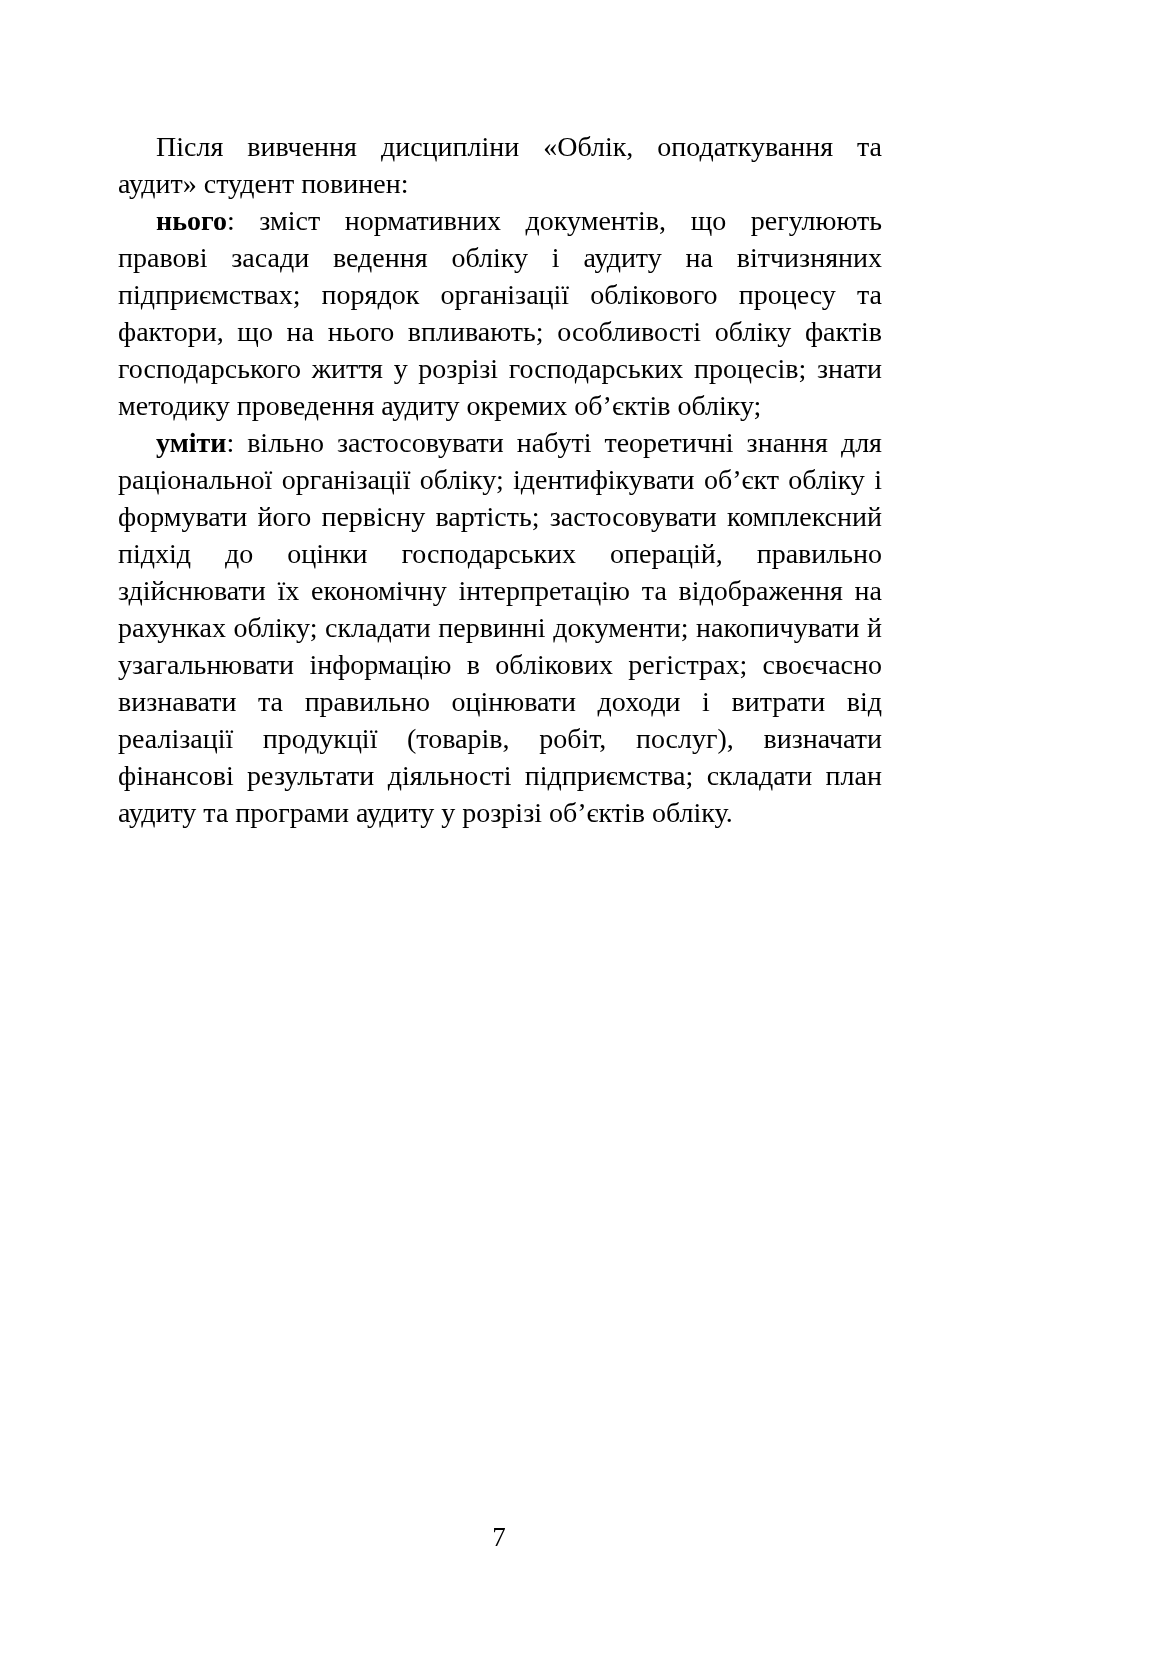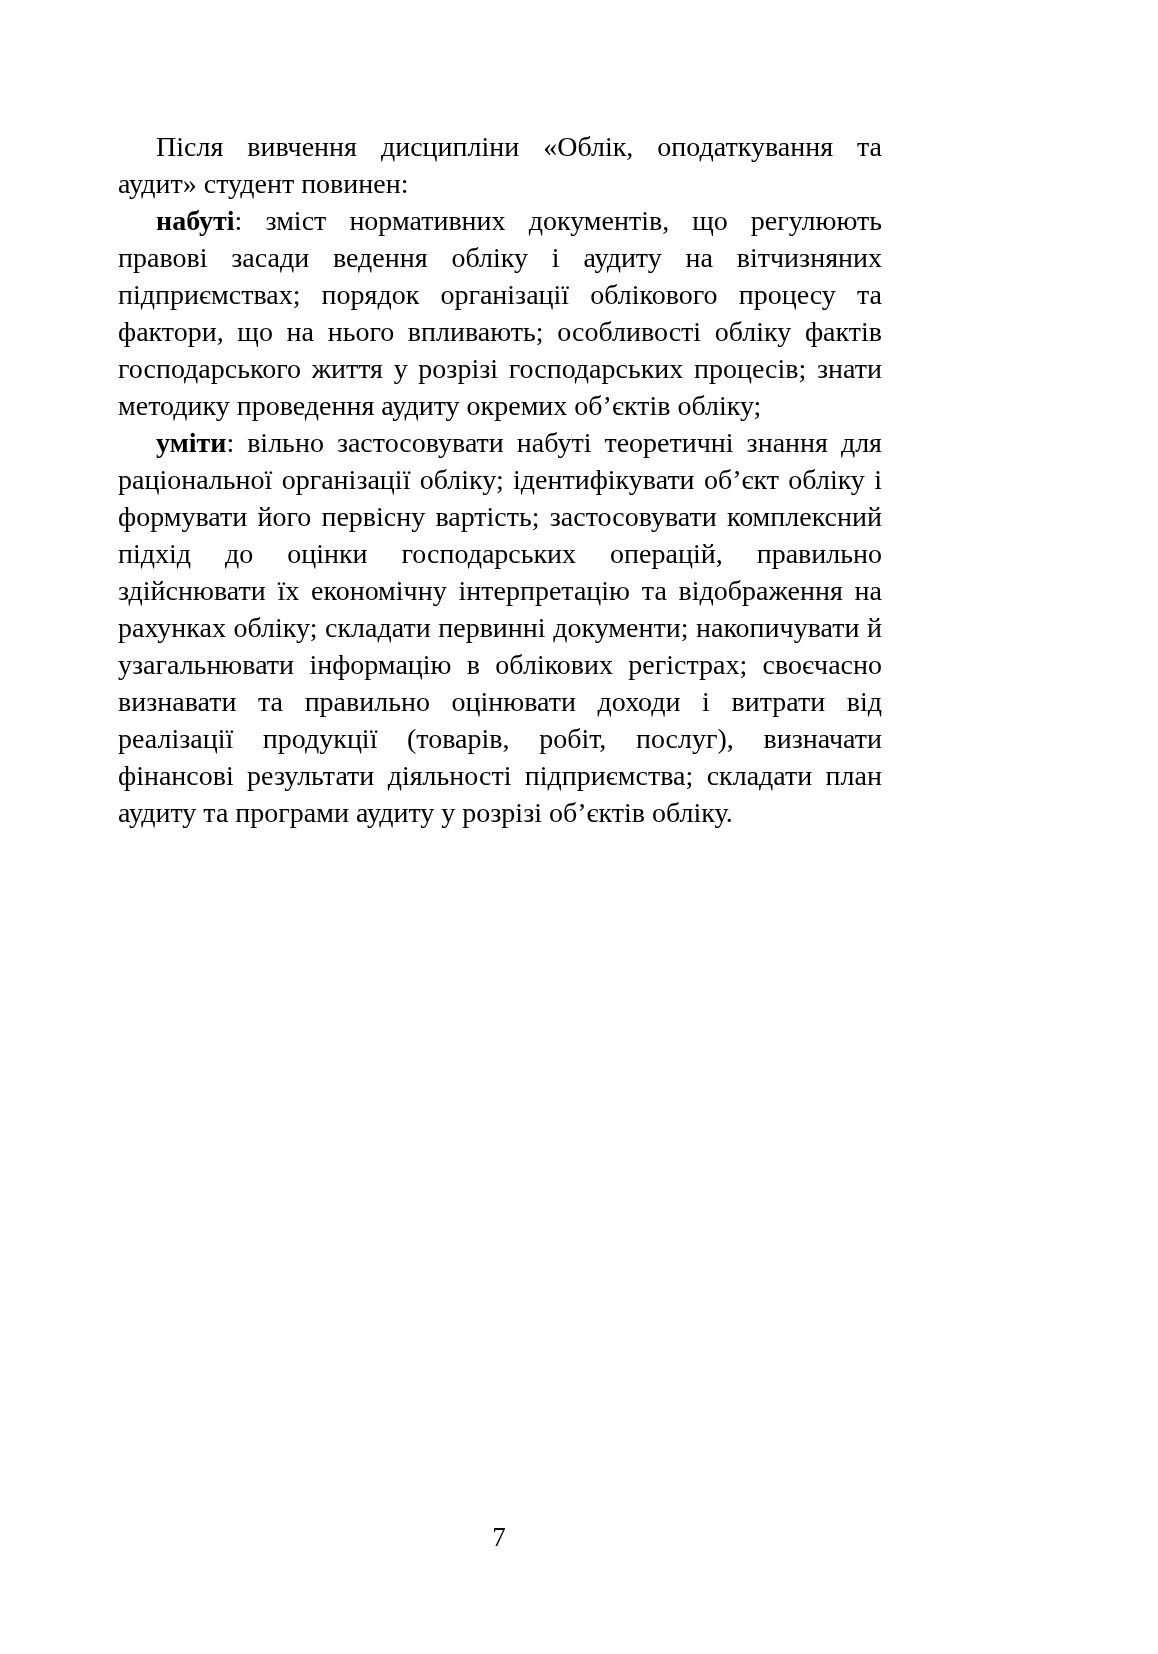--- a/index.html
+++ b/index.html
@@ -43,17 +43,17 @@
     font-size: 27px;
     line-height: 30px;
   }
 </style>
 </head>
 <body>
 
 <div class="page">
   <div class="text-block">
     <p><span>Після вивчення дисципліни «Облік, оподаткування та аудит» студент повинен:</span></p>
-    <p><span class="lead">набуті</span><span>: зміст нормативних документів, що регулюють правові засади ведення обліку і аудиту на вітчизняних підприємствах; порядок організації облікового процесу та фактори, що на нього впливають; особливості обліку фактів господарського життя у розрізі господарських процесів; знати методику проведення аудиту окремих об’єктів обліку;</span></p>
+    <p><span class="lead">нього</span><span>: зміст нормативних документів, що регулюють правові засади ведення обліку і аудиту на вітчизняних підприємствах; порядок організації облікового процесу та фактори, що на нього впливають; особливості обліку фактів господарського життя у розрізі господарських процесів; знати методику проведення аудиту окремих об’єктів обліку;</span></p>
     <p><span class="lead">уміти</span><span>: вільно застосовувати набуті теоретичні знання для раціональної організації обліку; ідентифікувати об’єкт обліку і формувати його первісну вартість; застосовувати комплексний підхід до оцінки господарських операцій, правильно здійснювати їх економічну інтерпретацію та відображення на рахунках обліку; складати первинні документи; накопичувати й узагальнювати інформацію в облікових регістрах; своєчасно визнавати та правильно оцінювати доходи і витрати від реалізації продукції (товарів, робіт, послуг), визначати фінансові результати діяльності підприємства; складати план аудиту та програми аудиту у розрізі об’єктів обліку.</span></p>
   </div>
   <div class="page-number">7</div>
 </div>
 
 </body></html>

